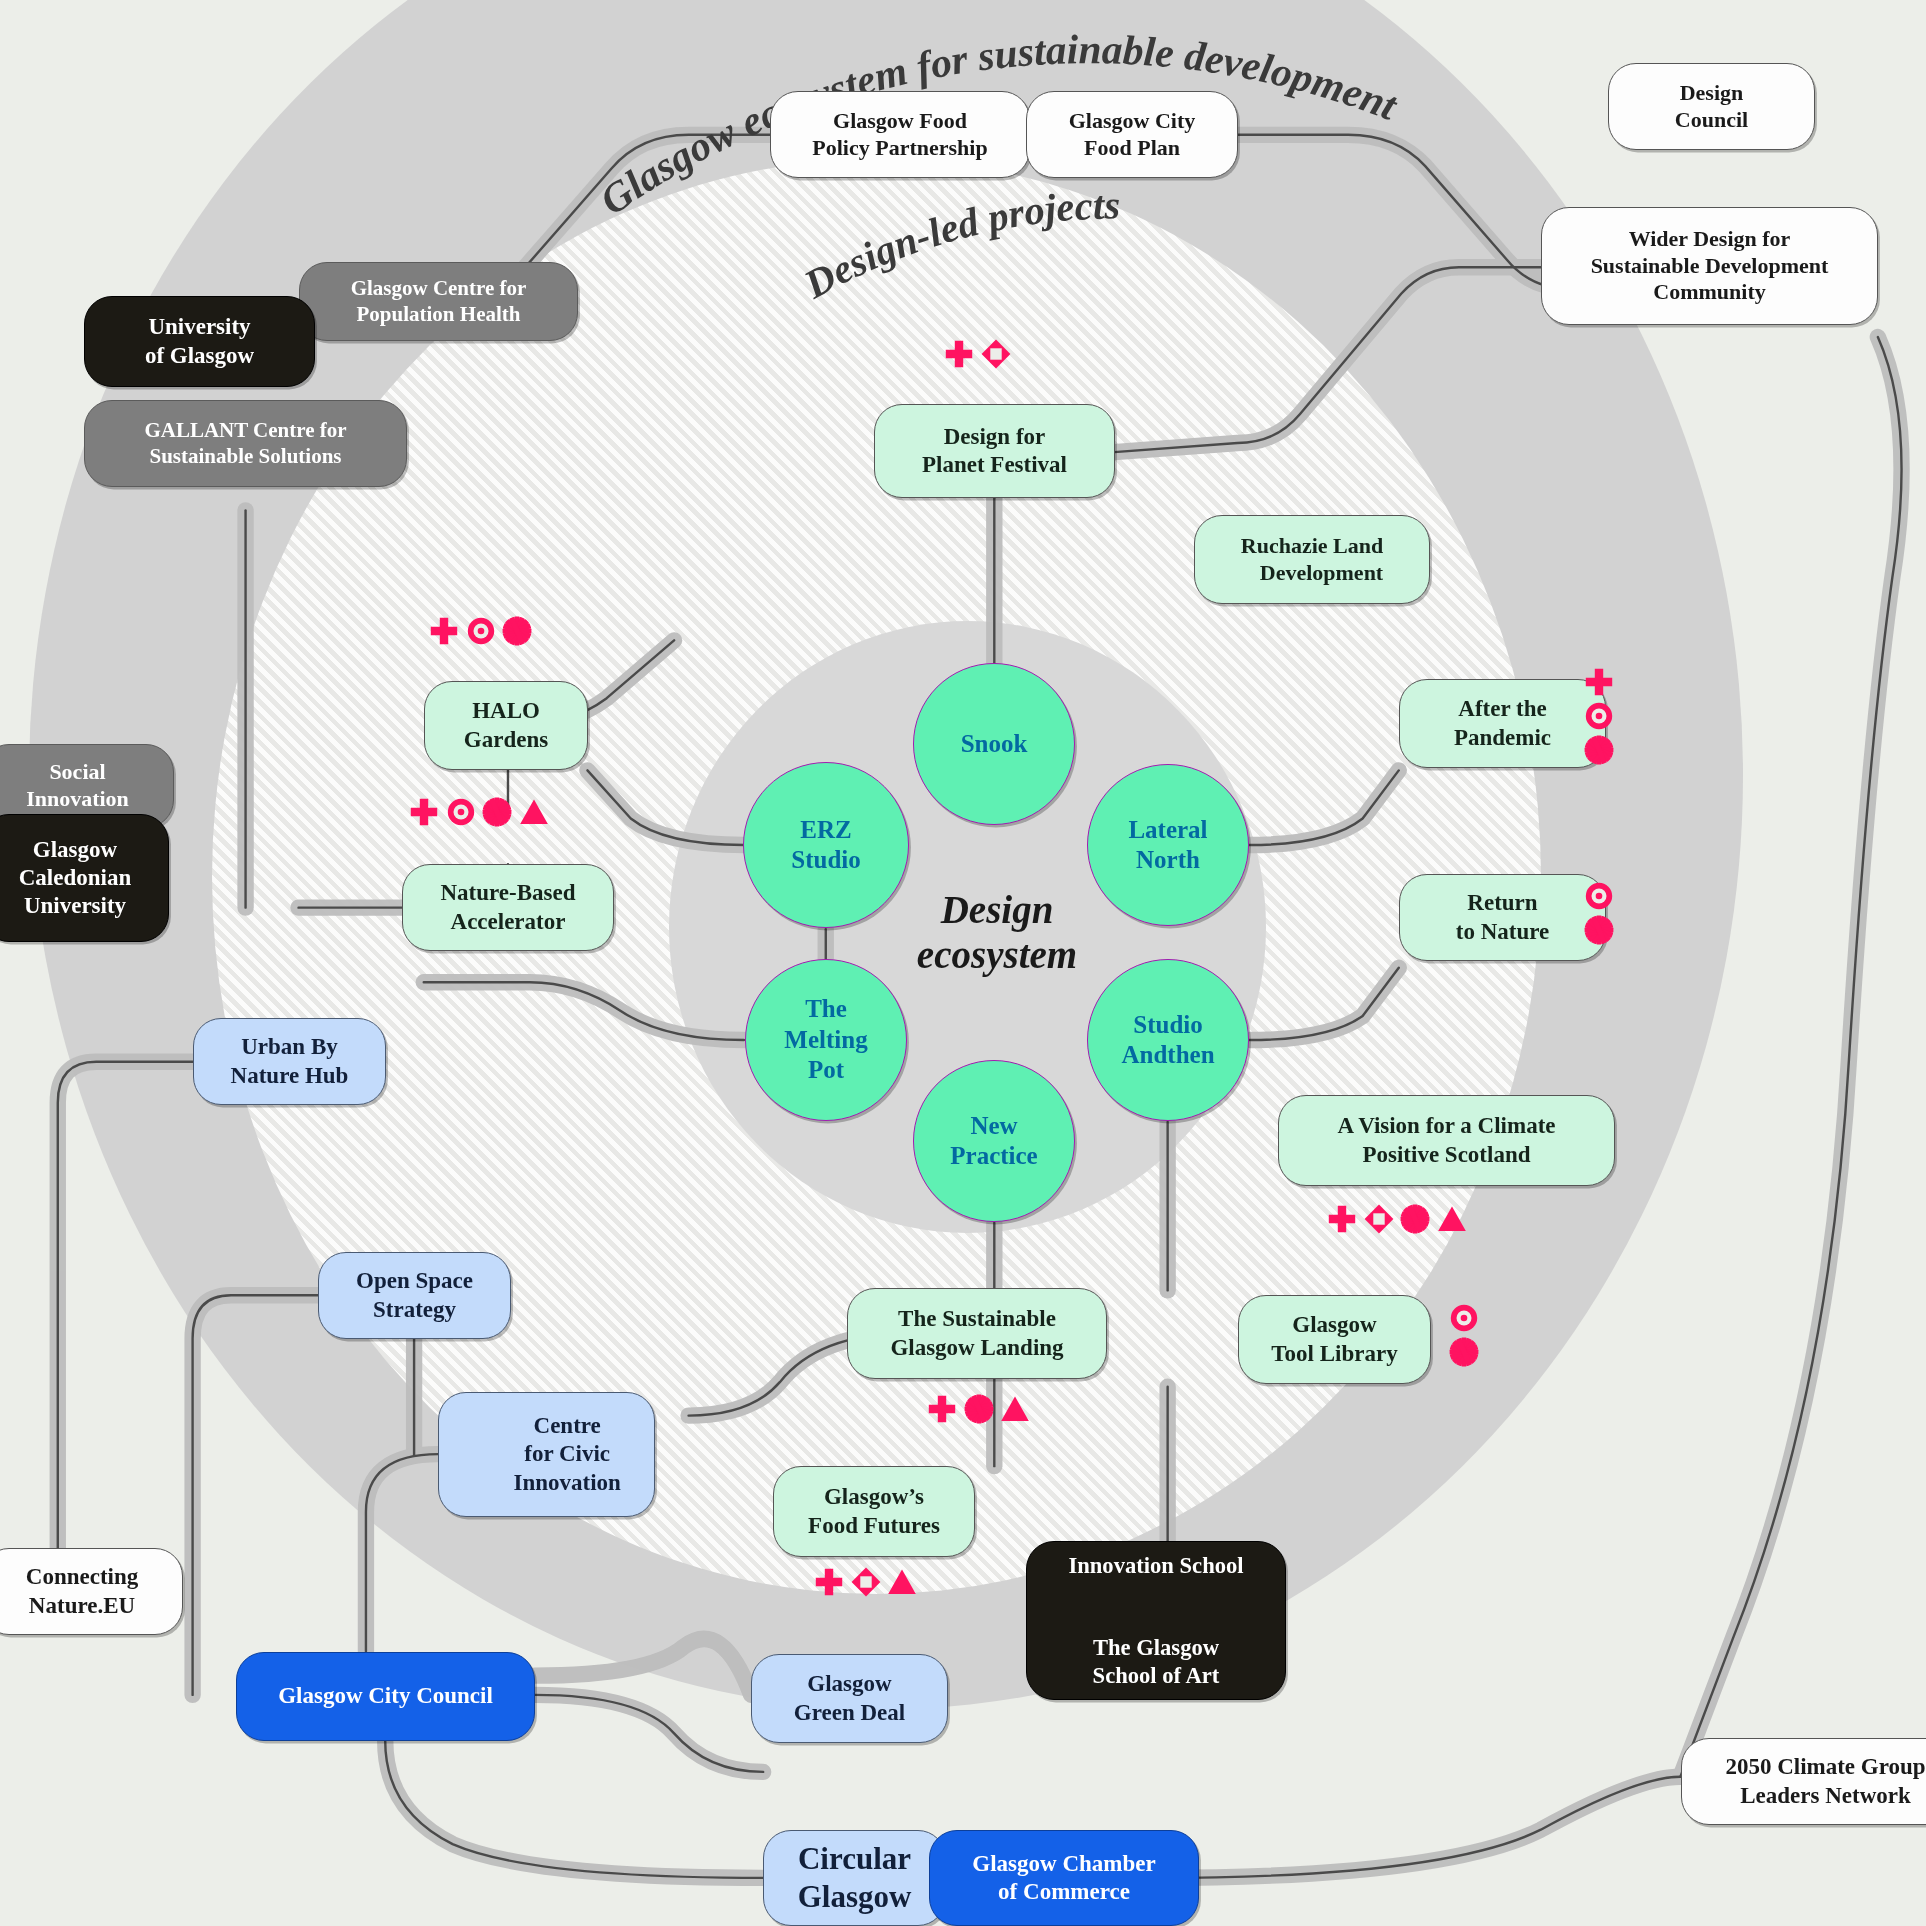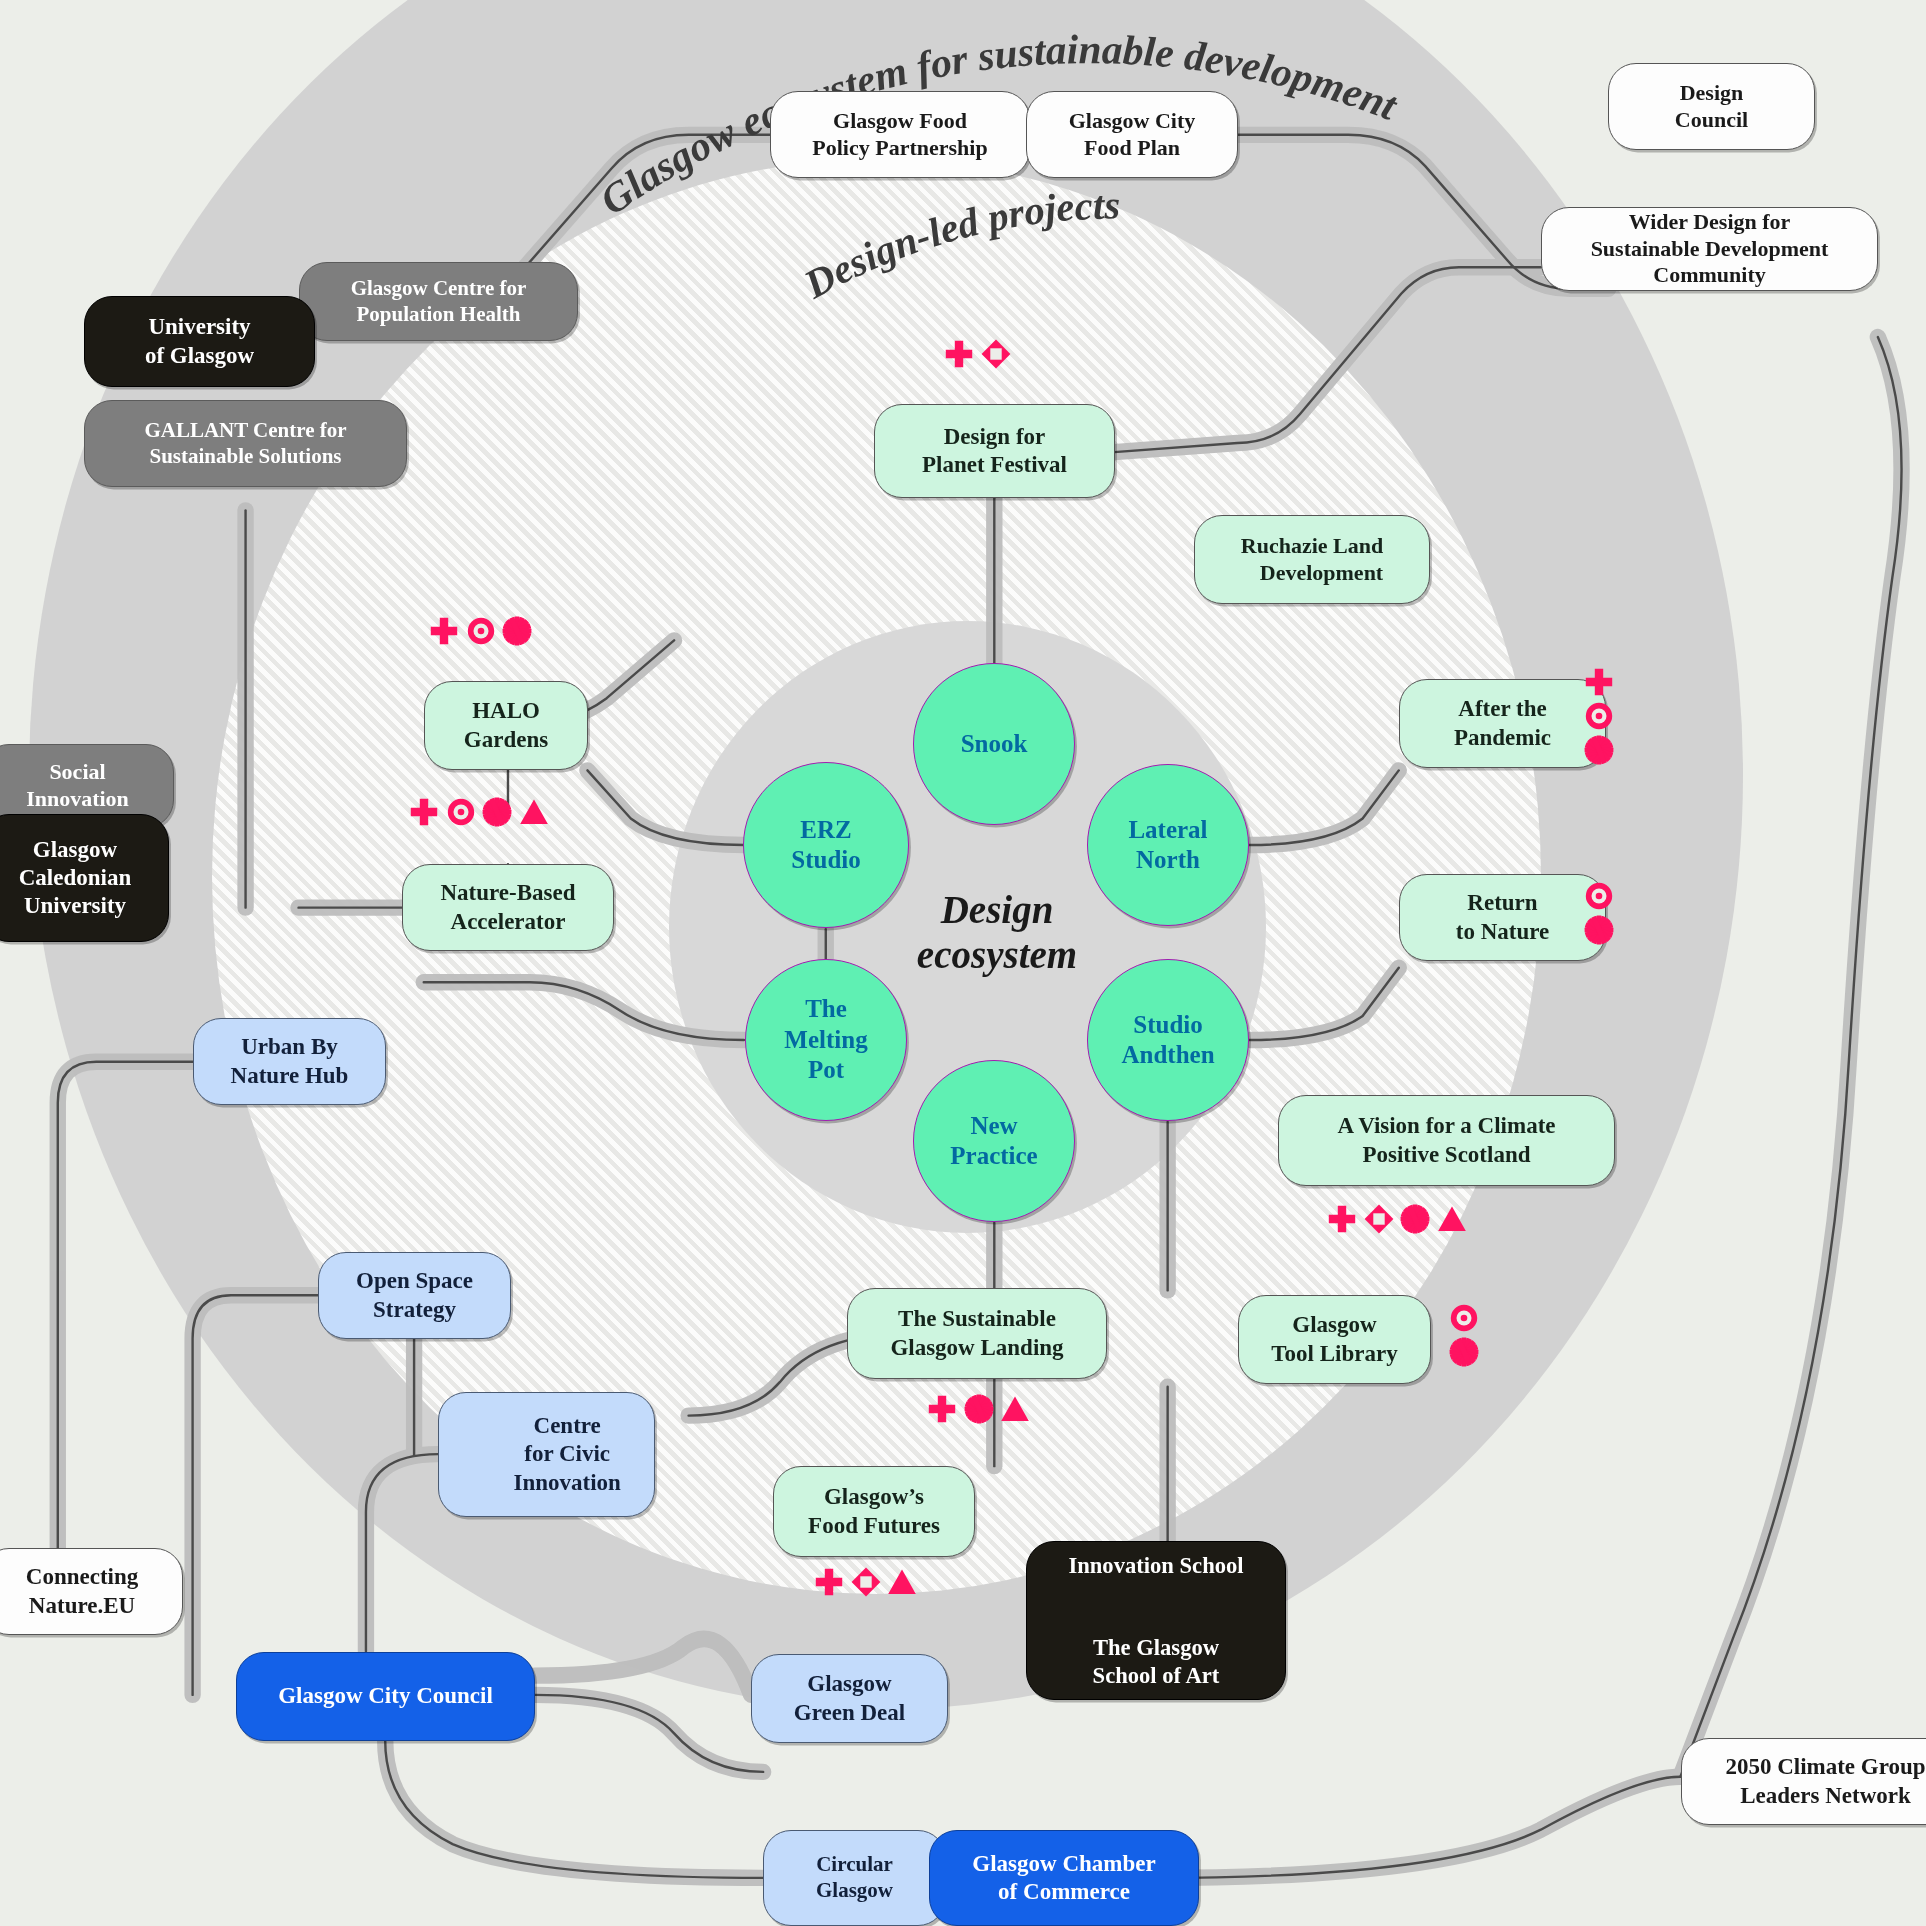--- a/index.html
+++ b/index.html
@@ -179,21 +179,21 @@
   <div id="node-layer">
       <div class="node rounded white" style="left: 770px; top: 91px; width: 260px; height: 87px; font-size: 22px;">
         <div>Glasgow Food<br>Policy Partnership</div>
       </div>
       <div class="node rounded white" style="left: 1026px; top: 91px; width: 212px; height: 87px; font-size: 22px;">
         <div>Glasgow City<br>Food Plan</div>
       </div>
       <div class="node rounded white" style="left: 1608px; top: 63px; width: 207px; height: 87px; font-size: 22px;">
         <div>Design<br>Council</div>
       </div>
-      <div class="node rounded white" style="left: 1541px; top: 207px; width: 337px; height: 84px; font-size: 22px;">
+      <div class="node rounded white" style="left: 1541px; top: 207px; width: 337px; height: 118px; font-size: 22px;">
         <div>Wider Design for<br>Sustainable Development<br>Community</div>
       </div>
       <div class="node rounded grey" style="left: 299px; top: 262px; width: 279px; height: 79px; font-size: 21px;">
         <div>Glasgow Centre for<br>Population Health</div>
       </div>
       <div class="node rounded black" style="left: 84px; top: 296px; width: 231px; height: 91px; font-size: 23px;">
         <div>University<br>of Glasgow</div>
       </div>
       <div class="node rounded grey" style="left: 84px; top: 400px; width: 323px; height: 87px; font-size: 21px;">
         <div>GALLANT Centre for<br>Sustainable Solutions</div>
@@ -251,21 +251,21 @@
       </div>
       <div class="node rounded blue" style="left: 236px; top: 1652px; width: 299px; height: 89px; font-size: 23px;">
         <div>Glasgow City Council</div>
       </div>
       <div class="node rounded lightblue" style="left: 751px; top: 1654px; width: 197px; height: 89px; font-size: 23px;">
         <div>Glasgow<br>Green Deal</div>
       </div>
       <div class="node rounded white" style="left: 1681px; top: 1738px; width: 289px; height: 87px; font-size: 23px;">
         <div>2050 Climate Group<br>Leaders Network</div>
       </div>
-      <div class="node rounded lightblue" style="left: 763px; top: 1830px; width: 183px; height: 96px; font-size: 21px; justify-content: center;">
+      <div class="node rounded lightblue" style="left: 763px; top: 1830px; width: 183px; height: 96px; font-size: 31px; justify-content: center;">
         <div>Circular<br>Glasgow</div>
       </div>
       <div class="node rounded blue" style="left: 929px; top: 1830px; width: 270px; height: 96px; font-size: 23px;">
         <div>Glasgow Chamber<br>of Commerce</div>
       </div>
     </div>
   <div id="icon-layer">
       <div class="icons" style="left: 944px; top: 339px;">
         <svg width="30" height="30" viewBox="0 0 100 100" class="ic">
           <path fill="#ff1361" d="M36 6 h28 v30 h30 v28 h-30 v30 h-28 v-30 h-30 v-28 h30 z"></path>

